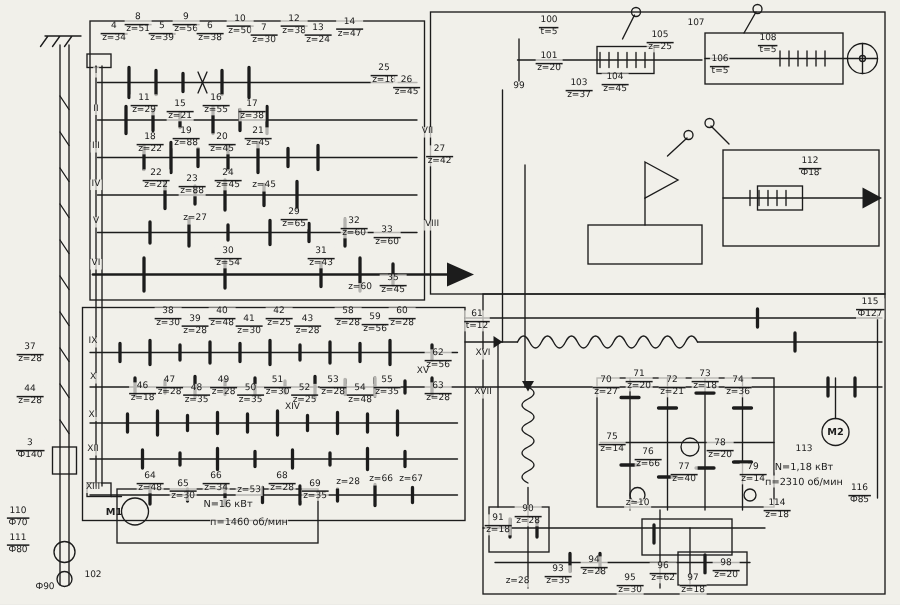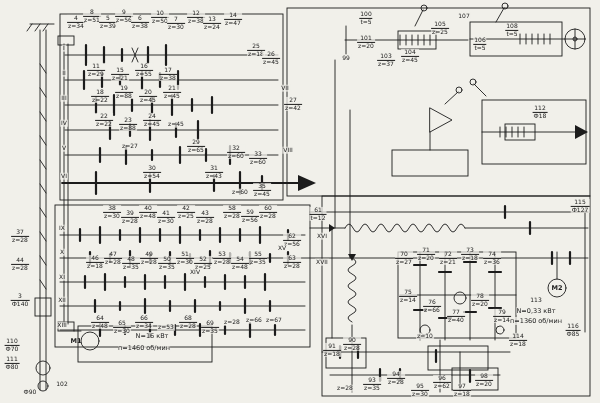--- a/index.html
+++ b/index.html
@@ -608,18 +608,18 @@
         <span>Ф85</span>
       </div>
       <div class="lbl" style="left: 518px; top: 340px;">
         <span class="num">114</span>
         <span>z=18</span>
       </div>
     </div>
 
   <div class="motor-name" style="left:76px;top:341px">М1</div>
   <div class="motor-spec" style="left:152px;top:336px">N=16 кВт</div>
-  <div class="motor-spec" style="left:144px;top:348px">п=1460 об/мин</div>
+  <div class="motor-spec" style="left:166px;top:348px">п=1460 об/мин</div>
   <div class="motor-name" style="left:557px;top:288px">М2</div>
-  <div class="motor-spec" style="left:536px;top:311px">N=0,33 кВт</div>
-  <div class="motor-spec" style="left:536px;top:321px">п=1360 об/мин</div>
+  <div class="motor-spec" style="left:536px;top:311px">N=1,18 кВт</div>
+  <div class="motor-spec" style="left:536px;top:321px">п=2310 об/мин</div>
 
 </div>
 
 </body></html>

